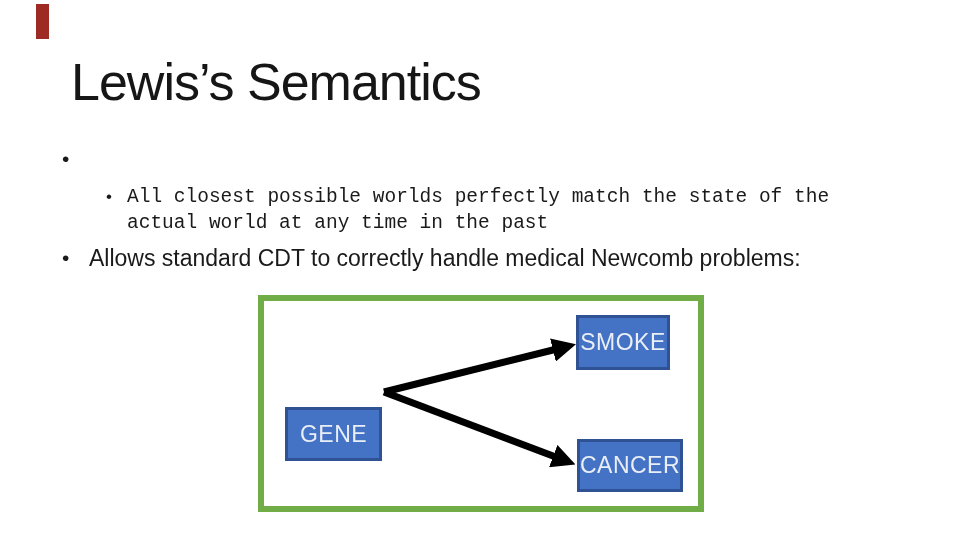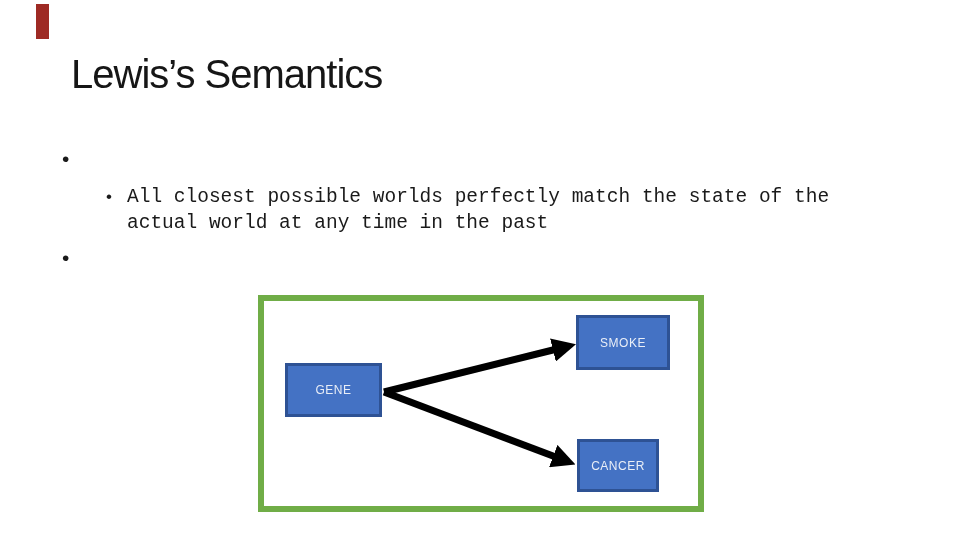--- a/index.html
+++ b/index.html
@@ -9,47 +9,47 @@
     background:#ffffff;
     overflow:hidden;
     font-family:"Liberation Sans", sans-serif;
     color:#1a1a1a;
   }
   .accent-bar{
     position:absolute;left:36px;top:4px;width:13px;height:35px;
   }
   .slide-title{
     position:absolute;left:71px;top:52px;
-    font-size:40px;font-weight:400;letter-spacing:-1px;
+    font-size:52px;font-weight:400;letter-spacing:-1px;
     color:#161616;white-space:nowrap;
   }
   .bullet-row{position:absolute;display:flex;align-items:flex-start;}
   .bullet-row .marker{flex:0 0 auto;color:#1a1a1a;}
   .b1{left:62px;top:144px;width:860px;font-size:23px;line-height:30px;}
   .b1 .marker{width:27px;font-size:21px;}
   .b2{left:106px;top:184px;width:790px;font-size:19.5px;line-height:26px;}
   .b2 .marker{width:21px;font-size:17px;}
   .b2 .text{max-width:766px;font-family:Liberation Mono, monospace;}
   .b3{left:62px;top:243px;width:870px;font-size:23px;line-height:30px;}
   .b3 .marker{width:27px;font-size:21px;}
   .diagram-frame{
     position:absolute;left:258px;top:295px;width:434px;height:205px;
     border-style:solid;border-width:6px;background:#ffffff;
   }
   .arrow-layer{position:absolute;left:0;top:0;width:960px;height:540px;z-index:1;pointer-events:none;}
   .node{
     position:absolute;z-index:2;
     display:flex;align-items:center;justify-content:center;
-    font-size:12px;letter-spacing:0.5px;
+    font-size:23px;letter-spacing:0.5px;
     border-style:solid;border-width:3px;
     box-sizing:border-box;
   }
   .node-gene{left:285px;top:363px;width:97px;height:54px;}
   .node-smoke{left:576px;top:315px;width:94px;height:55px;}
-  .node-cancer{left:577px;top:439px;width:82px;height:53px;}
+  .node-cancer{left:577px;top:439px;width:106px;height:53px;}
 </style>
 </head>
 <body>
 
 <div class="slide">
 
   <div class="accent-bar" style="background: rgb(158, 42, 36);"></div>
 
   <div class="slide-title">Lewis’s Semantics</div>
 
@@ -57,31 +57,32 @@
     <span class="marker">•</span>
   </div>
 
   <div class="bullet-row b2">
     <span class="marker">•</span>
     <span class="text">All closest possible worlds perfectly match the state of the actual world at any time in the past</span>
   </div>
 
   <div class="bullet-row b3">
     <span class="marker">•</span>
+    <span class="text">Allows standard CDT to correctly handle medical Newcomb problems:</span>
   </div>
 
   <div class="diagram-frame" style="border-color: rgb(112, 173, 71);"></div>
 
   <svg class="arrow-layer" width="960" height="540" viewBox="0 0 960 540">
     <defs>
       <marker id="ah" viewBox="0 0 10 10" refX="3.5" refY="5" markerWidth="3.4" markerHeight="3.4" orient="auto">
         <path d="M0,0 L10,5 L0,10 z" class="arrow-fill" fill="#000000"></path>
       </marker>
     </defs>
     <line x1="384" y1="392" x2="561" y2="348" stroke-width="7" marker-end="url(#ah)" class="arrow-stroke" stroke="#000000"></line>
     <line x1="384" y1="392" x2="561" y2="459" stroke-width="7" marker-end="url(#ah)" class="arrow-stroke" stroke="#000000"></line>
   </svg>
 
-  <div class="node node-gene" style="background: rgb(68, 114, 196); border-color: rgb(46, 82, 148); color: rgb(233, 238, 247);">GENE</div>
+  <div class="node node-gene" style="background: rgb(68, 114, 196); border-color: rgb(46, 82, 148); color: rgb(233, 238, 247); margin-top: 44px;">GENE</div>
   <div class="node node-smoke" style="background: rgb(68, 114, 196); border-color: rgb(46, 82, 148); color: rgb(233, 238, 247);">SMOKE</div>
   <div class="node node-cancer" style="background: rgb(68, 114, 196); border-color: rgb(46, 82, 148); color: rgb(233, 238, 247);">CANCER</div>
 
 </div>
 
 </body></html>

